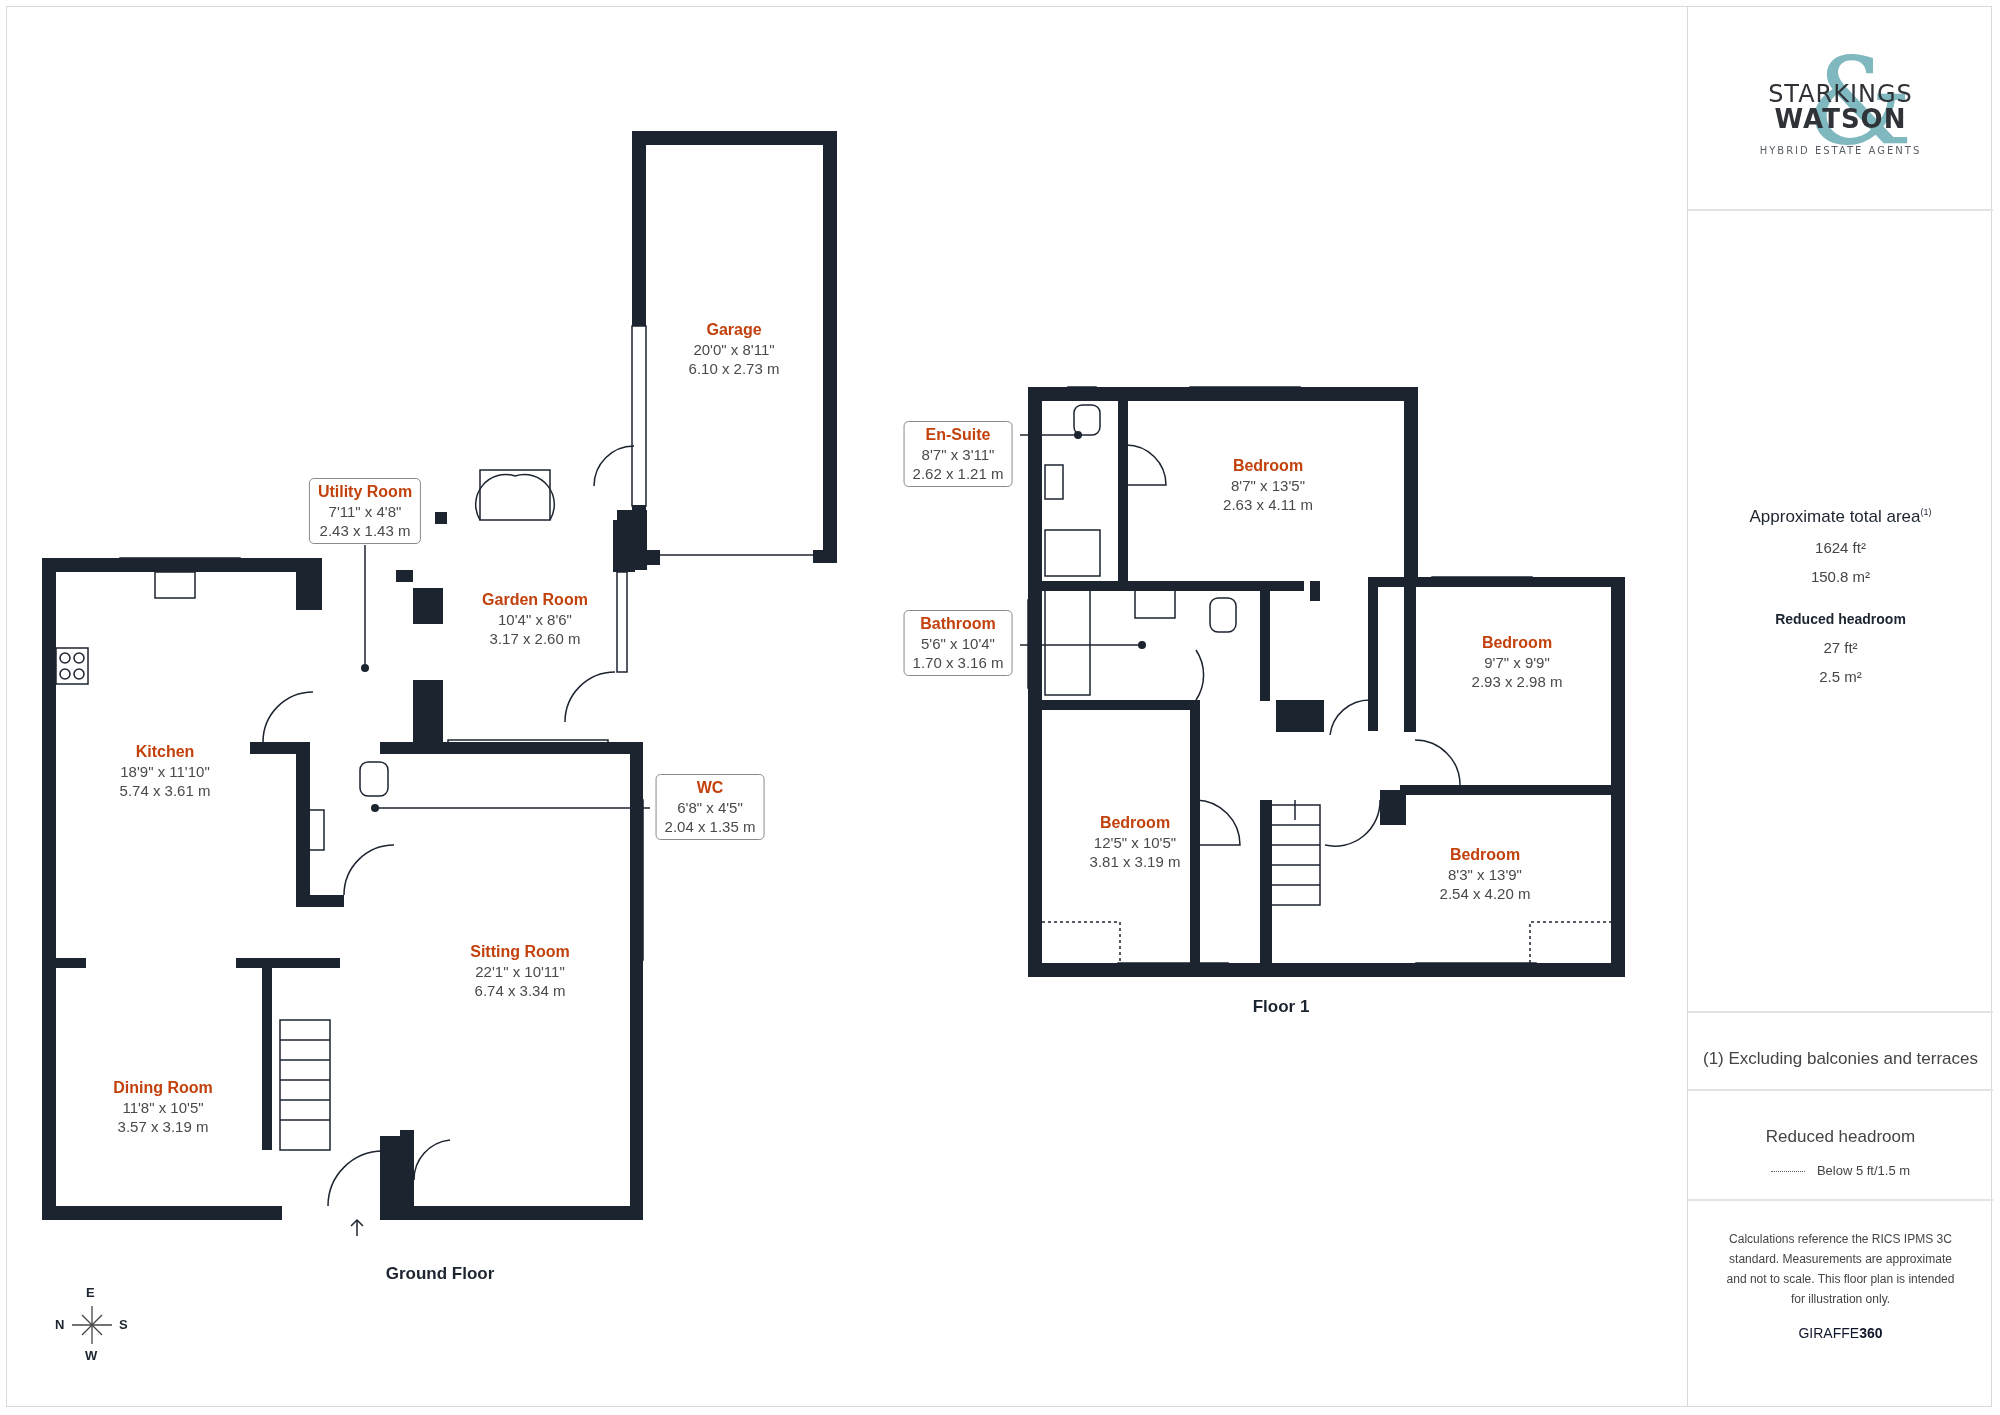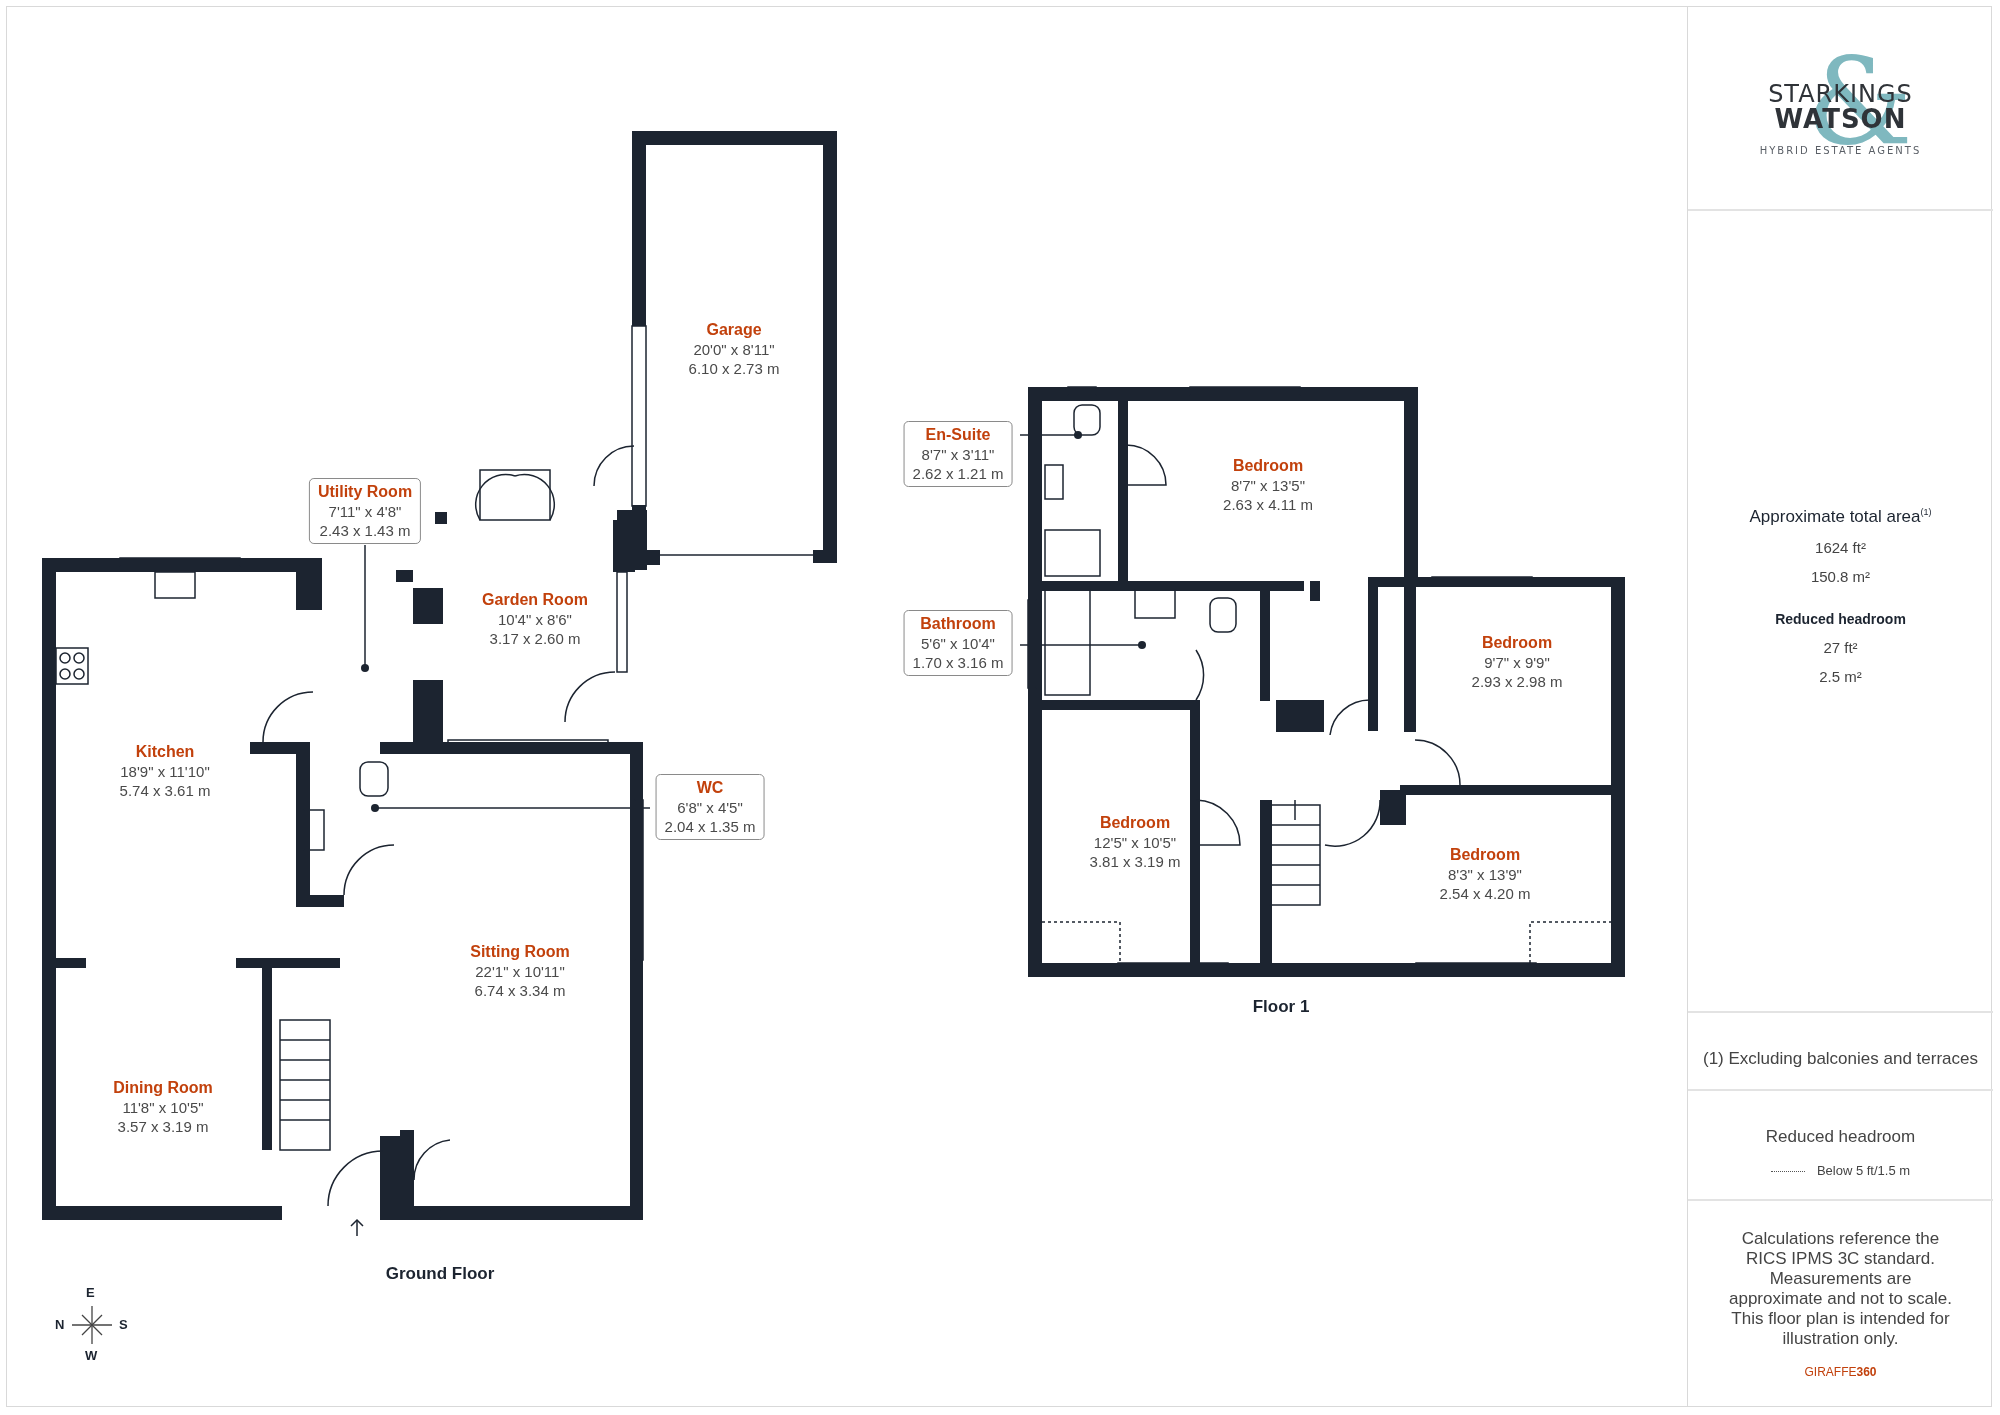--- a/index.html
+++ b/index.html
@@ -14,22 +14,22 @@
   .logo-l1 { font-size:24px; padding-top:30px; }
   .logo-l2 { font-size:26px; font-weight:bold; margin-top:0; }
   .logo-tag { font-size:10px; letter-spacing:2px; color:#5a5f66; margin-top:14px; }
   .area-title { font-size:17px; font-weight:normal; color:#1c2430; }
   .area-title sup { font-size:9px; }
   .area-val { font-size:15px; color:#444; margin-top:12px; }
   .area-sub { font-size:14px; font-weight:bold; color:#1c2430; margin-top:26px; }
   .note { font-size:17px; color:#444; }
   .legend-row { font-size:13px; color:#444; margin-top:16px; }
   .dots { display:inline-block; width:34px; border-top:1px dotted #555; vertical-align:middle; margin-right:12px; }
-  .disclaimer { font-size:17px; color:#444; line-height:20px; padding:0 34px; }
-  .brand { font-size:12px; color:#c2410c; margin-top:16px; }
+  .disclaimer { font-size:12px; color:#444; line-height:20px; padding:0 34px; }
+  .brand { font-size:14px; color:#0f172a; margin-top:16px; }
   .brand b { font-weight:bold; }
   svg.plan { position:absolute; left:0; top:0; }
   .lbl { position:absolute; text-align:center; transform:translateX(-50%); white-space:nowrap; }
   .lbl .n { font-size:16px; font-weight:bold; color:#c2410c; line-height:20px; }
   .lbl .d { font-size:15px; color:#4a4a4a; line-height:19px; }
   .boxed { border:1.5px solid #8a8a8a; border-radius:5px; background:#fff; padding:3px 8px; }
   .floor-title { position:absolute; font-size:17px; font-weight:bold; color:#1c2430; transform:translateX(-50%); }
   .compass-l { position:absolute; font-size:13px; font-weight:bold; color:#1c2430; }
 </style>
 </head>

